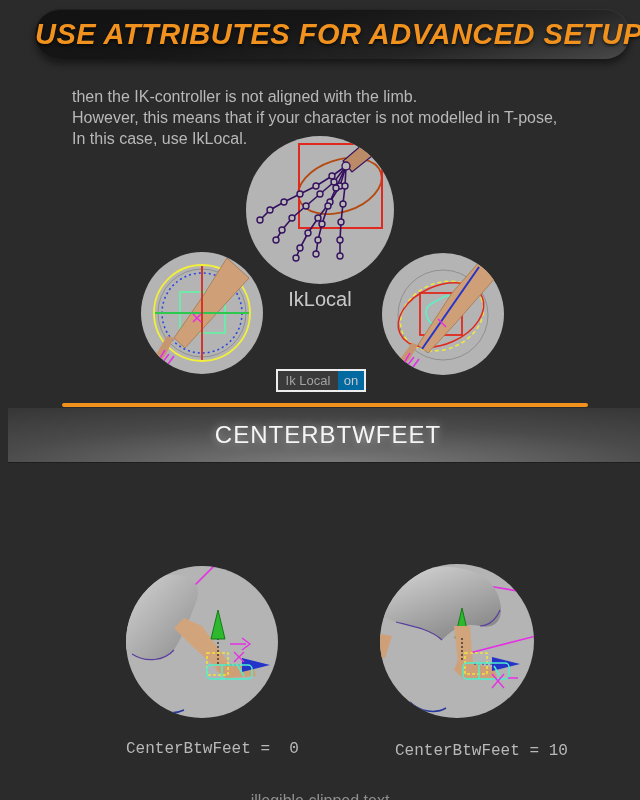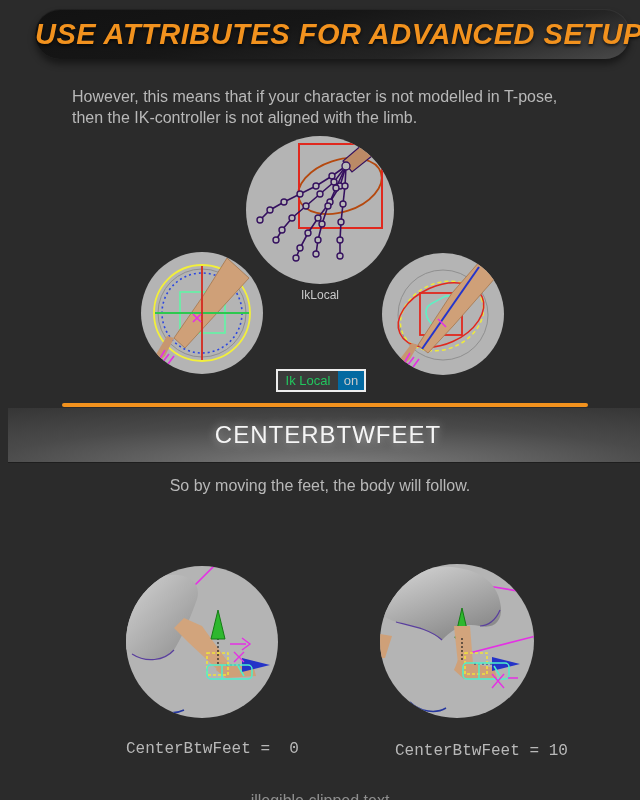--- a/index.html
+++ b/index.html
@@ -23,31 +23,31 @@
   .intro{
     position:absolute;left:72px;top:86px;width:540px;
     font-size:16px;line-height:21px;color:#b8b8b8;
   }
   .fig-circle{
     position:absolute;border-radius:50%;background:#b4b4b4;overflow:hidden;
   }
   .fig-circle svg{display:block;width:100%;height:100%;}
   .iklocal-label{
     position:absolute;left:246px;top:288px;width:148px;text-align:center;
-    font-size:12px;color:#c9c9c9;
+    font-size:20px;color:#c9c9c9;
   }
   .ik-btn{
     position:absolute;left:276px;top:369px;width:90px;height:23px;
     box-sizing:border-box;border:2px solid #ededed;background:#3a3a3a;
     display:flex;align-items:stretch;cursor:default;padding:0;
     font-family:"Liberation Sans",sans-serif;
   }
   .ik-btn .lbl{
     flex:1;display:flex;align-items:center;justify-content:center;
-    font-size:13px;color:#22c55e;white-space:pre;
+    font-size:13px;color:#a3a3a3;white-space:pre;
   }
   .ik-btn .state{
     width:26px;background:#0369a1;display:flex;align-items:center;
     justify-content:center;font-size:13px;color:#c9c9c9;
   }
   .divider{
     position:absolute;left:62px;top:403px;width:526px;height:4px;
     border-radius:2px;background:#f2921e;
   }
   .section-band{
@@ -75,22 +75,23 @@
   }
 </style>
 </head>
 <body>
 
 <div class="banner">
   <div class="banner-title">USE ATTRIBUTES FOR ADVANCED SETUP</div>
 </div>
 
 <div class="intro">
+  <div>then the IK-controller is not aligned with the limb.</div>
   <div>However, this means that if your character is not modelled in T-pose,</div>
-  <div>then the IK-controller is not aligned with the limb.</div>
+  <div>In this case, use IkLocal.</div>
 </div>
 
 <div class="fig-circle" style="left:246px;top:136px;width:148px;height:148px;">
   <svg viewBox="0 0 148 148">
     <ellipse cx="94" cy="50" rx="43" ry="26" fill="none" stroke="#b5490f" stroke-width="1.8" transform="rotate(-18 94 50)"></ellipse>
     <rect x="53" y="8" width="83" height="84" fill="none" stroke="#e0281e" stroke-width="2"></rect>
     <polygon points="124,2 136,12 106,36 97,25" fill="#bb8a66" stroke="#35115f" stroke-width="1.2"></polygon>
     <g stroke="#35115f" stroke-width="1.6" fill="none">
       <polyline points="100,30 86,40 70,50 54,58 38,66 24,74 14,84"></polyline>
       <polyline points="100,30 88,46 74,58 60,70 46,82 36,94 30,104"></polyline>
@@ -175,21 +176,20 @@
   <span class="state">on</span>
 </div>
 
 <div class="divider"></div>
 
 <div class="section-band">
   <div class="section-title">CENTERBTWFEET</div>
 </div>
 
 <div class="para2">
-  <div>So by moving the feet, the body will follow.</div>
 </div>
 
 <div class="fig-circle" style="left:126px;top:566px;width:152px;height:152px;">
   <svg viewBox="0 0 152 152">
     <defs>
       <linearGradient id="cloth1" x1="0" y1="0" x2="1" y2="1">
         <stop offset="0" stop-color="#d6d6d6"></stop>
           <stop offset="1" stop-color="#8d8d8d"></stop>
       </linearGradient>
     </defs>

